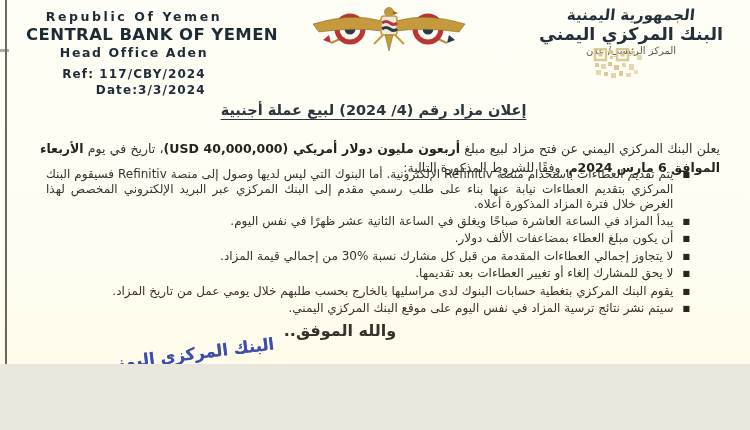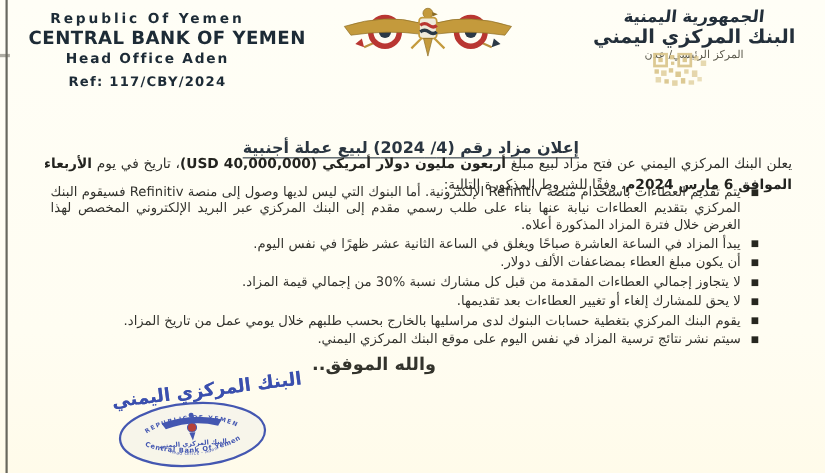--- a/index.html
+++ b/index.html
@@ -1,21 +1,21 @@
 <!DOCTYPE html>
 <html lang="ar"><head>
 <meta charset="utf-8">
 <style>
   html,body{margin:0;padding:0;}
   body{
     font-family:"DejaVu Sans","Liberation Sans",sans-serif;
     background:#e9e6dd;
   }
   .page{
-    position:relative;width:750px;height:430px;overflow:hidden;
+    position:relative;width:750px;height:364px;overflow:hidden;
     background:linear-gradient(180deg,#fffef6 0%,#fffdf2 70%,#fffbea 100%);
   }
   
   .scan-line{position:absolute;left:5px;top:0;width:2px;height:430px;background:#35352e;opacity:.75;}
   .scan-tick{position:absolute;left:0;top:49px;width:9px;height:3px;background:#6a675c;opacity:.55;}
 
   
   .header-left{position:absolute;left:26px;top:9px;width:216px;text-align:center;color:#1d2b36;}
   .hl-country{font-size:12.5px;font-weight:bold;letter-spacing:2.6px;white-space:nowrap;}
   .hl-bank{font-size:16.5px;font-weight:800;letter-spacing:.4px;margin-top:1px;white-space:nowrap;}
@@ -27,21 +27,21 @@
   .emblem{position:absolute;left:303px;top:1px;width:172px;height:58px;}
 
   
   .header-right{position:absolute;left:518px;top:6px;width:226px;text-align:center;color:#232f3a;direction:rtl;}
   .hr-callig{font-size:15px;font-weight:bold;transform:skewX(-6deg);letter-spacing:.5px;}
   .hr-bank{font-size:17.5px;font-weight:800;margin-top:0px;}
   .hr-office{font-size:10px;color:#5c5a4d;margin-top:1px;}
   .qr{position:absolute;left:593px;top:48px;width:58px;height:34px;opacity:.9;}
 
   
-  .title-row{position:absolute;left:20px;right:23px;top:100px;text-align:center;margin-top:24px;}
+  .title-row{position:absolute;left:20px;right:23px;top:100px;text-align:center;}
   .title-text{
     display:inline-block;font-size:14.5px;font-weight:bold;color:#2a3540;direction:rtl;
     text-decoration:underline;text-underline-offset:4px;text-decoration-thickness:1px;
   }
 
   
   .intro{
     position:absolute;left:40px;right:30px;top:126px;
     direction:rtl;text-align:justify;font-size:12.5px;line-height:19px;color:#30302c;
   }
@@ -70,20 +70,21 @@
 
   <div class="scan-line"></div>
   <div class="scan-tick"></div>
 
   <div class="header-left">
     <div class="hl-country">Republic Of Yemen</div>
     <div class="hl-bank">CENTRAL BANK OF YEMEN</div>
     <div class="hl-office">Head Office Aden</div>
     <div class="hl-refblock">
       <div class="hl-ref">Ref: 117/CBY/2024</div>
+      <div class="hl-date">Date:3/3/2024</div>
     </div>
   </div>
 
   <svg class="emblem" viewBox="0 0 172 58" aria-hidden="true">
     <line x1="28" y1="42" x2="86" y2="16" stroke="#b98f3e" stroke-width="2"></line>
     <line x1="144" y1="42" x2="86" y2="16" stroke="#b98f3e" stroke-width="2"></line>
     <path d="M28 42 l-8 -3 6 -5 Z" fill="#b93632"></path>
     <path d="M144 42 l8 -3 -6 -5 Z" fill="#2b3946"></path>
     <circle cx="47" cy="28" r="13" fill="#fdfbf2" stroke="#b93632" stroke-width="5"></circle>
     <circle cx="47" cy="28" r="5.5" fill="#2b3946"></circle>

